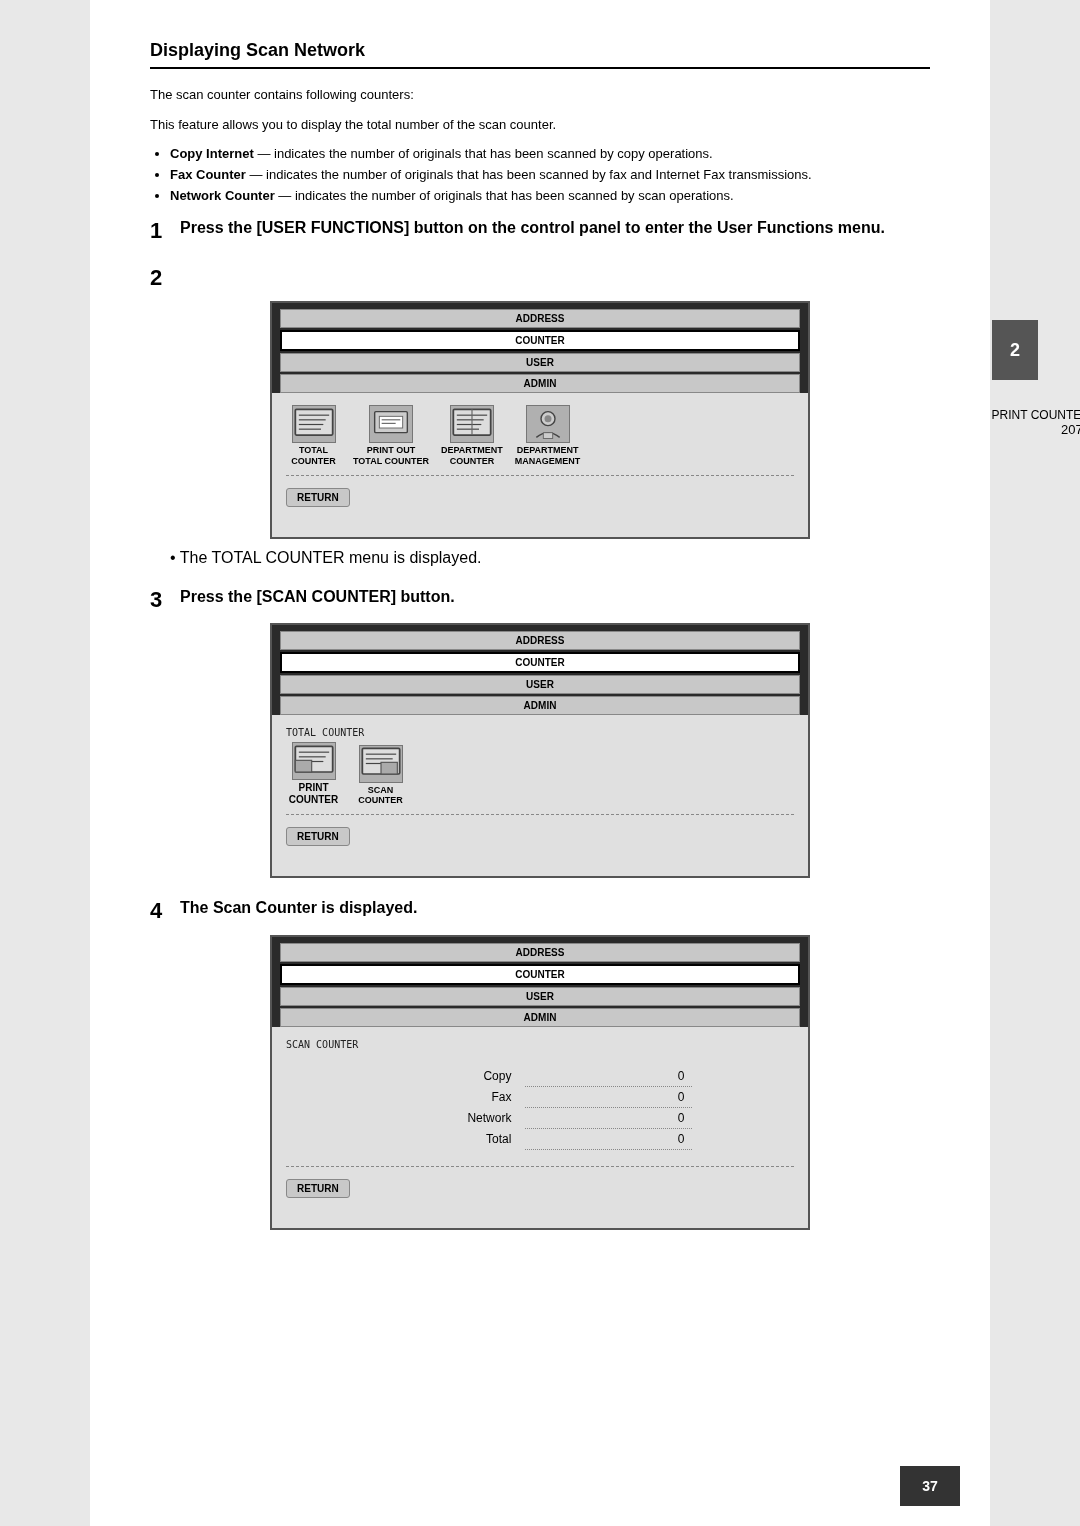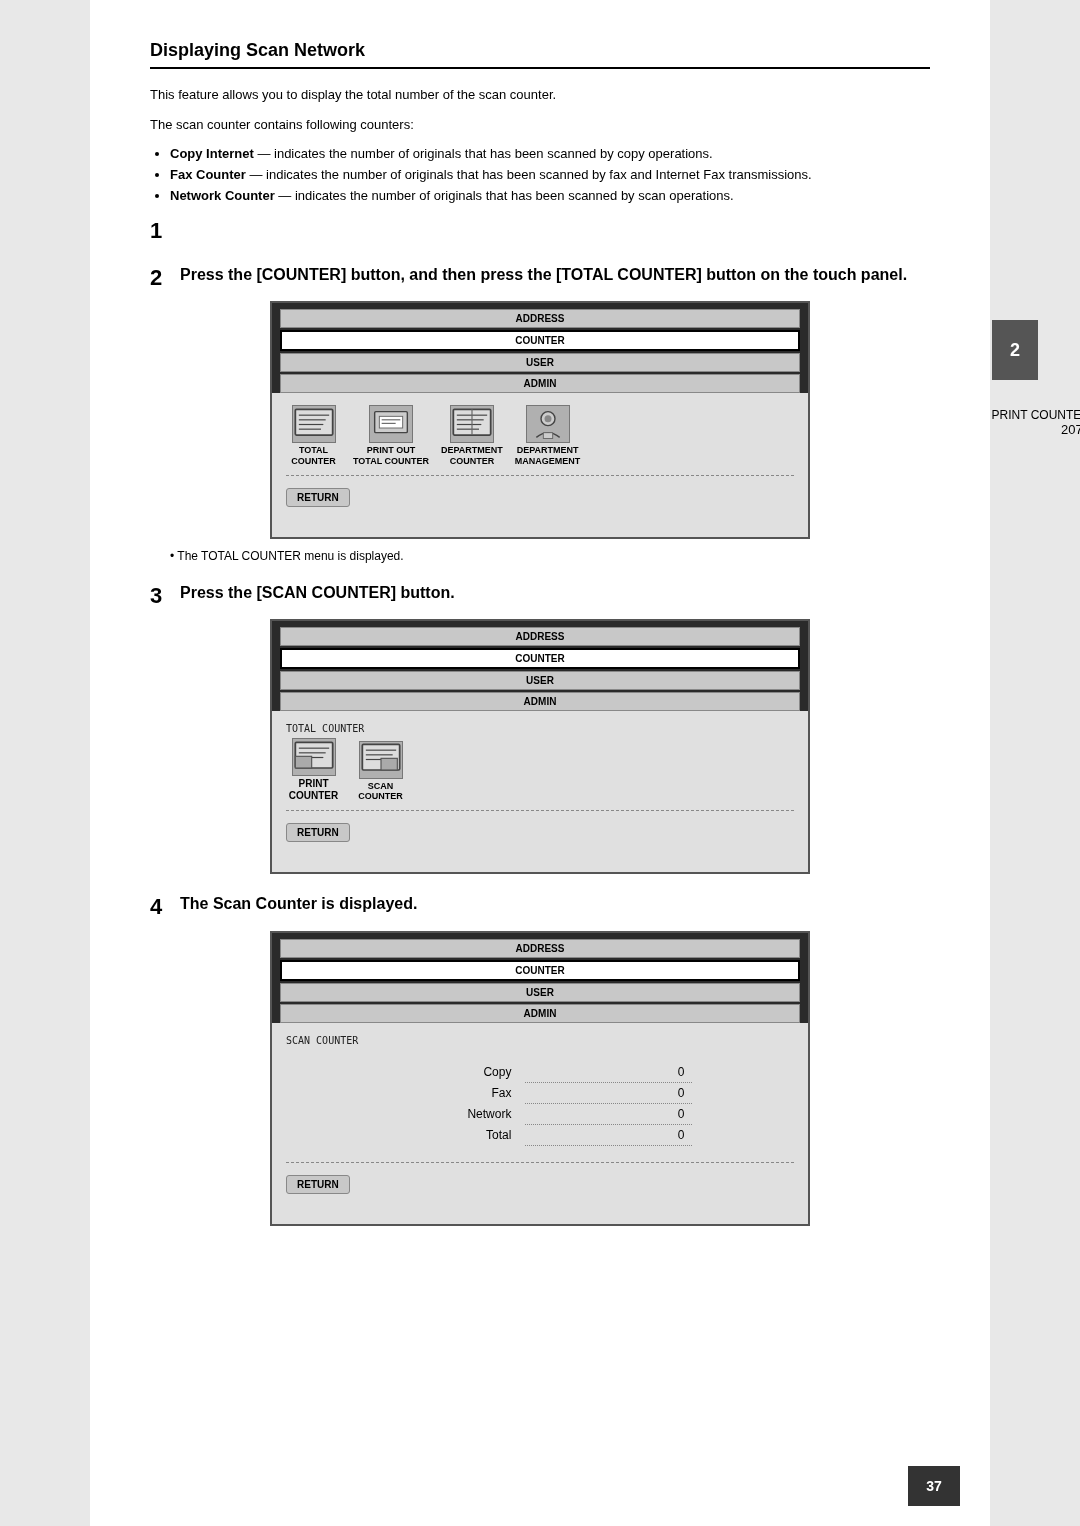--- a/index.html
+++ b/index.html
@@ -37,21 +37,21 @@
     }
     
     .page-number {
       position: absolute;
       bottom: 20px;
       right: 30px;
       font-size: 14px;
       font-weight: bold;
       background: #333;
       color: #fff;
-      width: 52px;
+      width: 60px;
       height: 40px;
       display: flex;
       align-items: center;
       justify-content: center;
     }
 
     
     .section-heading {
       border-bottom: 2px solid #000;
       padding-bottom: 6px;
@@ -173,21 +173,21 @@
       background: #c8c8c8;
       border: 1px solid #888;
       border-radius: 3px;
       font-size: 10px;
       font-weight: bold;
       padding: 3px 10px;
       cursor: pointer;
       margin: 4px 0 18px 0;
     }
     .note-text {
-      font-size: 12px;
+      font-size: 16px;
       margin: 6px 0 14px 20px;
     }
 
     
     .scan-table {
       width: 60%;
       margin: 16px auto;
       border-collapse: collapse;
       font-size: 12px;
     }
@@ -228,38 +228,38 @@
 <body>
 
 <div class="page">
 
   <div class="side-tab">2</div>
 
   <div class="section-heading">
     <h2>Displaying Scan Network</h2>
   </div>
 
+  <p class="body-text">The scan counter contains following counters:</p>
   <p class="body-text">This feature allows you to display the total number of the scan counter.</p>
-  <p class="body-text">The scan counter contains following counters:</p>
   <ul class="bullet-list">
     <li><strong>Copy Internet</strong><span> — indicates the number of originals that has been scanned by copy operations.</span></li>
     <li><strong>Fax Counter</strong><span> — indicates the number of originals that has been scanned by fax and Internet Fax transmissions.</span></li>
     <li><strong>Network Counter</strong><span> — indicates the number of originals that has been scanned by scan operations.</span></li>
   </ul>
 
   <div class="step">
     <div class="step-header">
       <div class="step-number">1</div>
+      <div class="step-text">Press the [USER FUNCTIONS] button on the control panel to enter the User Functions menu.</div>
     </div>
   </div>
 
   <div class="step">
     <div class="step-header">
       <div class="step-number">2</div>
-      <div class="step-text">Press the [COUNTER] button, and then press the [TOTAL COUNTER] button on the touch panel.</div>
     </div>
 
     <div style="position:relative;">
       <div class="ui-panel">
         <div class="ui-panel-inner">
           <div class="panel-nav">
             <div class="nav-btn">ADDRESS</div>
             <div class="nav-btn highlighted">COUNTER</div>
             <div class="nav-btn">USER</div>
             <div class="nav-btn">ADMIN</div>

